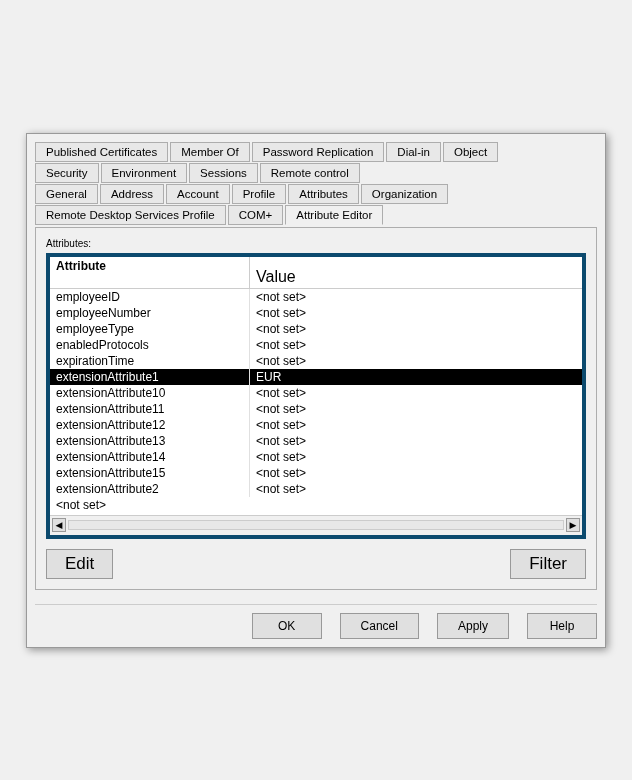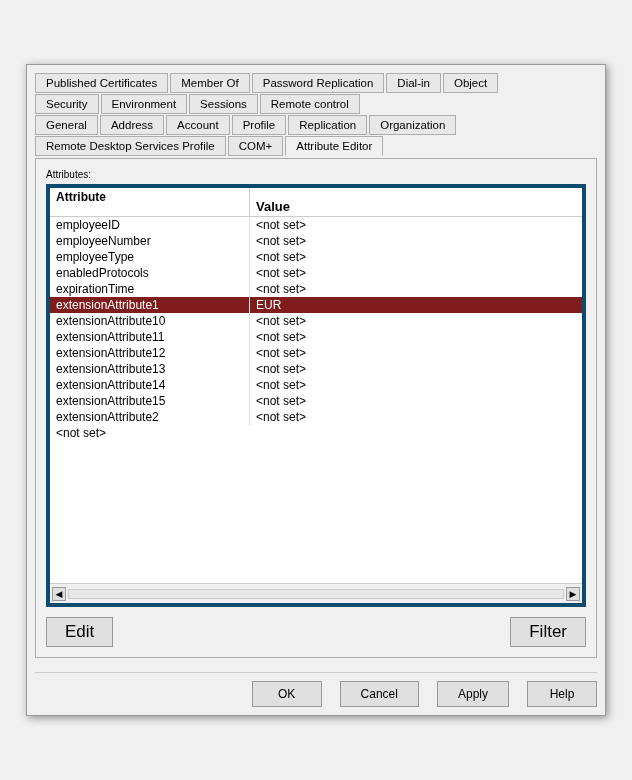--- a/index.html
+++ b/index.html
@@ -55,35 +55,35 @@
       width: 200px;
       min-width: 200px;
       padding: 2px 6px;
       border-right: 1px solid #ccc;
       font-weight: bold;
       font-size: 12px;
     }
     .col-val {
       flex: 1;
       padding: 2px 6px;
-      font-weight: bold;
-      font-size: 13px;
+      font-weight: normal;
+      font-size: 16px;
       margin-top: 9px;
     }
     .scroll-area {
-      height: 366px;
+      height: 226px;
       overflow-y: auto;
       overflow-x: hidden;
     }
     .table-row-item {
       display: flex;
       cursor: default;
     }
     .table-row-item.selected {
-      background: #7f1d1d;
+      background: #000000;
       color: #fff;
     }
     .cell-attr {
       width: 200px;
       min-width: 200px;
       padding: 1px 6px;
       border-right: 1px solid #e0e0e0;
       font-size: 12px;
     }
     .cell-val {
@@ -202,21 +202,21 @@
       <div class="tab">Environment</div>
       <div class="tab">Sessions</div>
       <div class="tab">Remote control</div>
     </div>
 
     <div class="tab-section">
       <div class="tab">General</div>
       <div class="tab">Address</div>
       <div class="tab">Account</div>
       <div class="tab">Profile</div>
-      <div class="tab">Replication</div>
+      <div class="tab">Attributes</div>
       <div class="tab">Organization</div>
     </div>
 
     <div class="tab-section">
       <div class="tab">Remote Desktop Services Profile</div>
       <div class="tab">COM+</div>
       <div class="tab last-active" style="background:#f0f0f0; font-weight:normal;">Attribute Editor</div>
     </div>
   </div>
 

